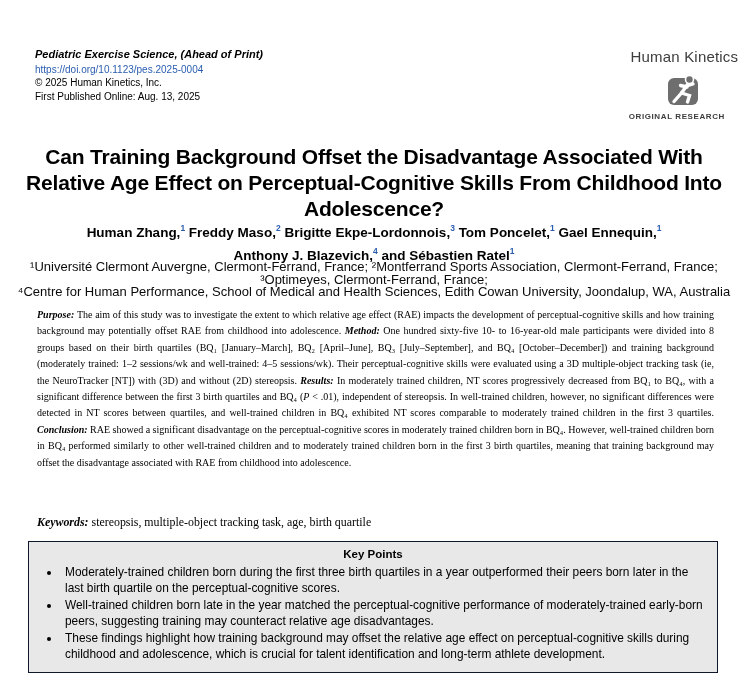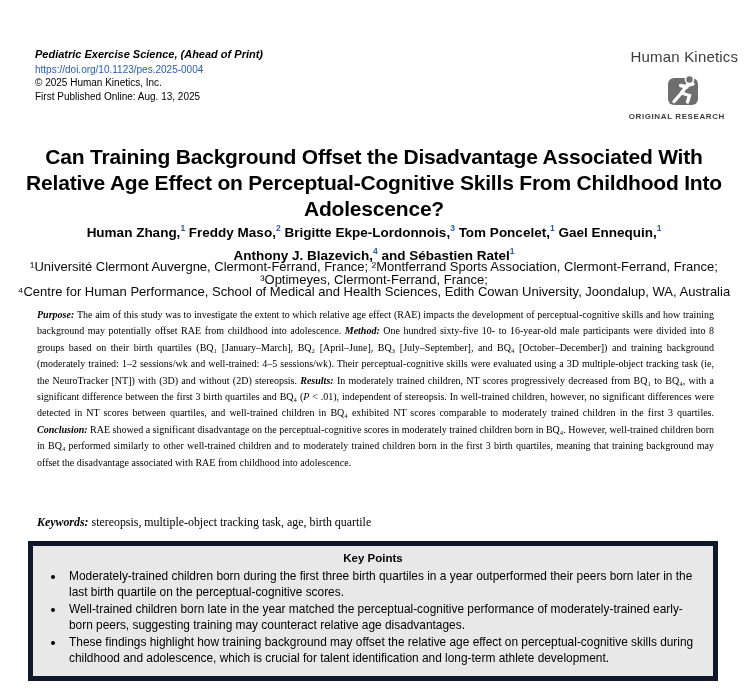--- a/index.html
+++ b/index.html
@@ -28,21 +28,21 @@
   
   .abstract{position:absolute;top:297px;left:37px;width:677px;
     font-family:"Liberation Serif","DejaVu Serif",serif;font-size:10px;line-height:16.4px;
     text-align:justify;}
   .bi{font-weight:bold;font-style:italic;}
   .i{font-style:italic;}
   .keywords{position:absolute;top:503px;left:37px;width:677px;
     font-family:"Liberation Serif","DejaVu Serif",serif;font-size:11.9px;}
   
   .keypoints{position:absolute;top:541px;left:28px;width:690px;box-sizing:border-box;
-    background:var(--box-bg,#e8e8e8);border:5px solid #0f172a;padding:5px 12px 9px 12px;}
+    background:var(--box-bg,#e8e8e8);border:1px solid #0f172a;padding:5px 12px 9px 12px;}
   .kp-title{text-align:center;font-size:11.5px;font-weight:bold;margin:1px 0 4px 0;}
   .kp-list{margin:0;padding-left:20px;font-family:Liberation Sans, sans-serif;
     font-size:11.9px;line-height:16px;}
   .kp-list li{margin-bottom:1px;padding-left:4px;}
 </style>
 </head>
 <body>
 
 <div class="page">
 

